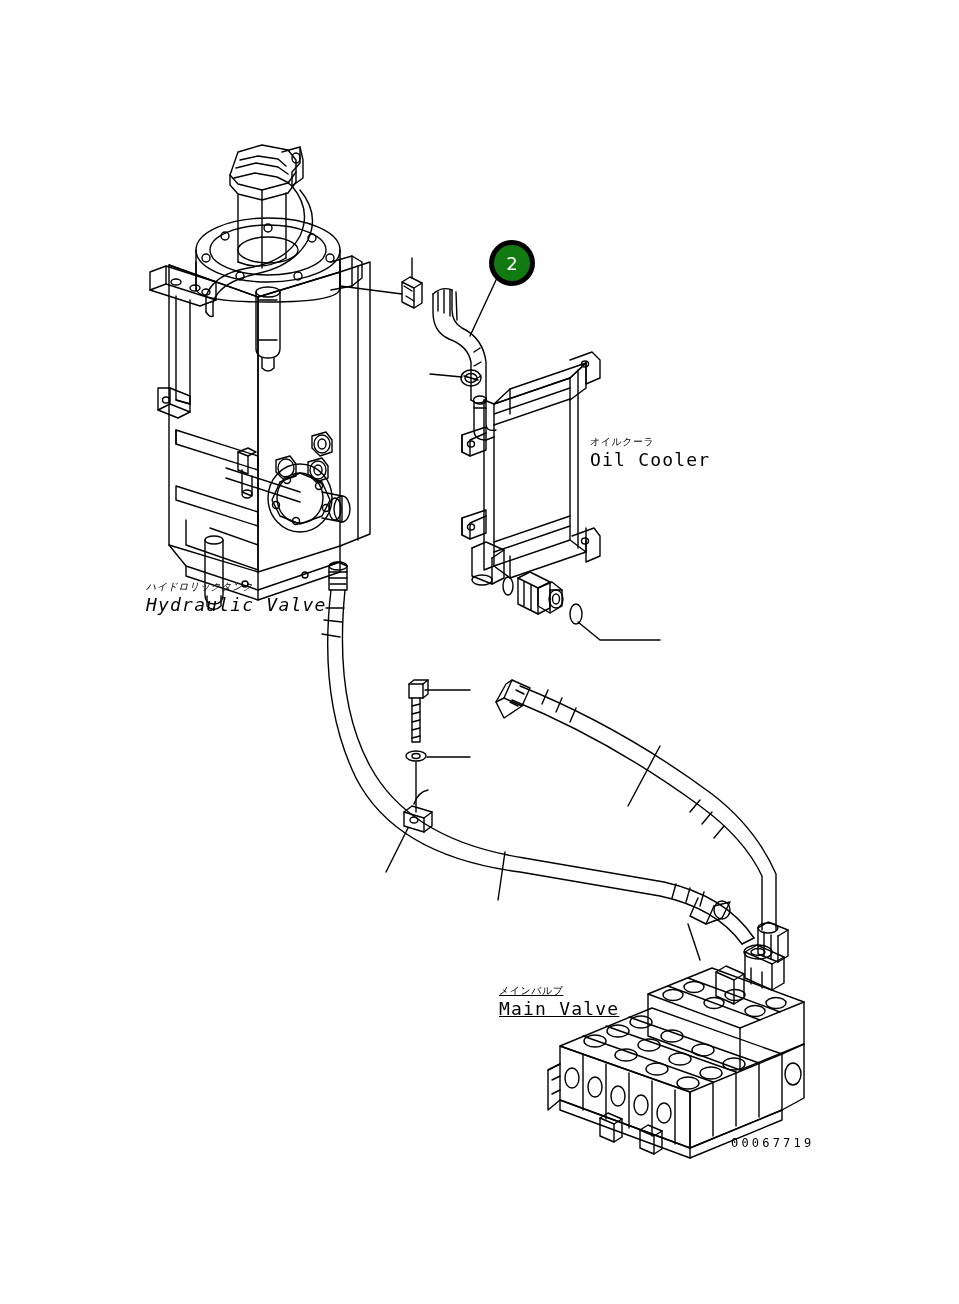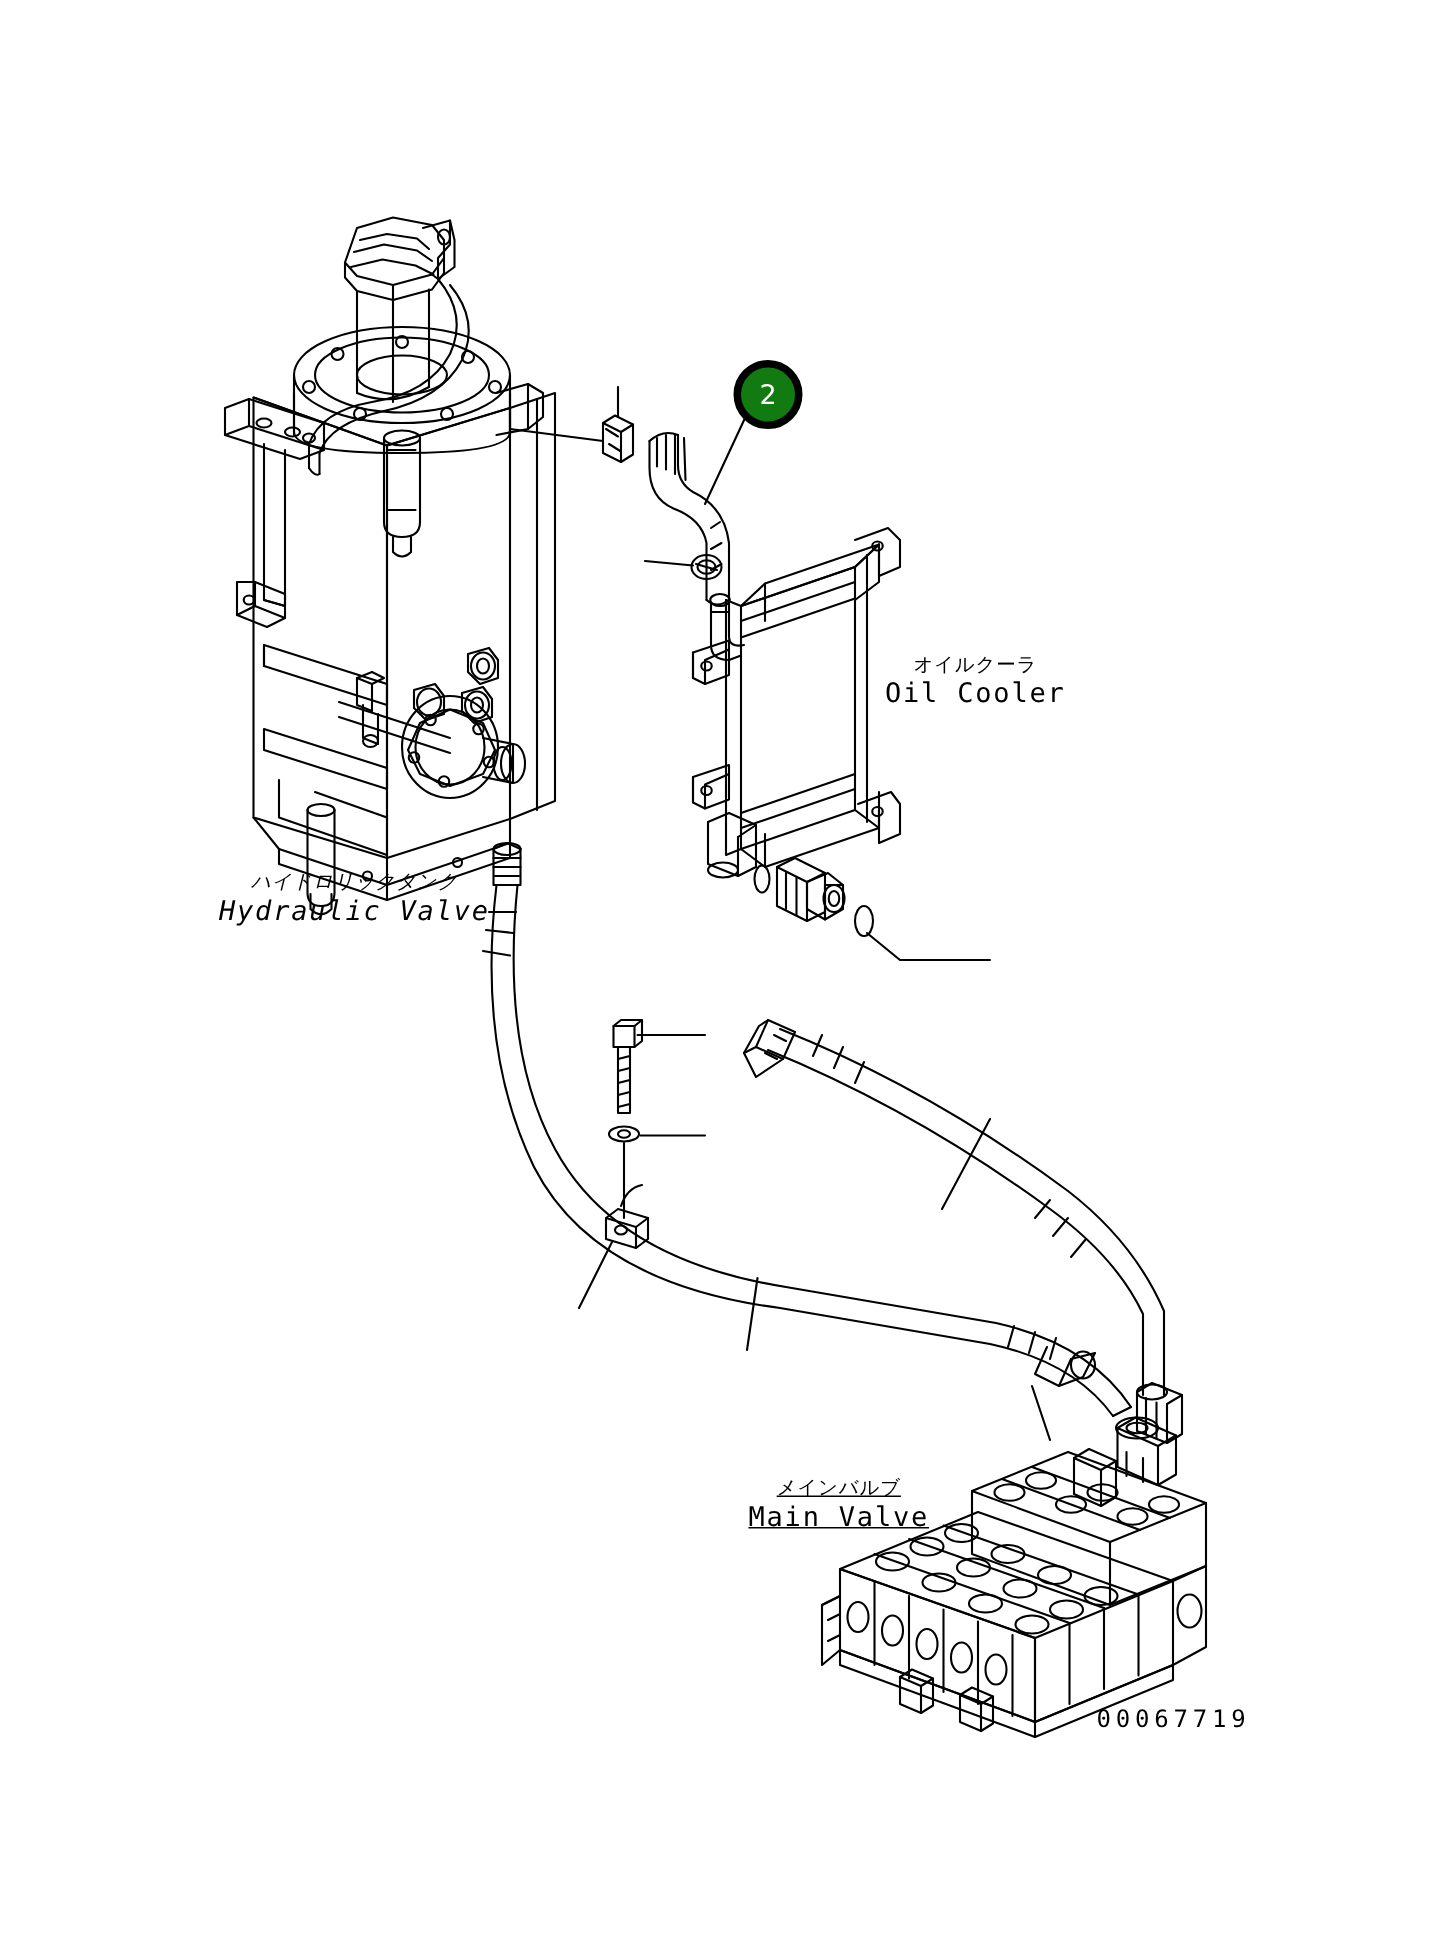--- a/index.html
+++ b/index.html
@@ -30,37 +30,36 @@
   }
   .label {
     position: absolute;
     font-family: "DejaVu Sans Mono", "Liberation Mono", monospace;
     color: #000;
     white-space: nowrap;
     line-height: 1.25;
   }
   .label .jp {
     display: block;
-    font-size: 13px;
+    font-size: 10px;
     letter-spacing: 0.5px;
-    text-align: center;
   }
   .label .en {
     display: block;
     font-size: 18px;
     letter-spacing: 1.2px;
   }
   #label-oil-cooler { left: 590px; top: 436px; }
   #label-hydraulic-tank { left: 146px; top: 581px; font-style: italic; }
   #label-main-valve { left: 499px; top: 985px; text-decoration: underline; }
   #drawing-number {
     position: absolute;
     left: 731px;
     top: 1136px;
-    font-size: 16px;
+    font-size: 12px;
     letter-spacing: 3.2px;
     color: #000;
     font-family: "DejaVu Sans Mono", "Liberation Mono", monospace;
   }
   .callout {
     position: absolute;
     width: 46px;
     height: 46px;
     border-radius: 50%;
     background: #117a11;

